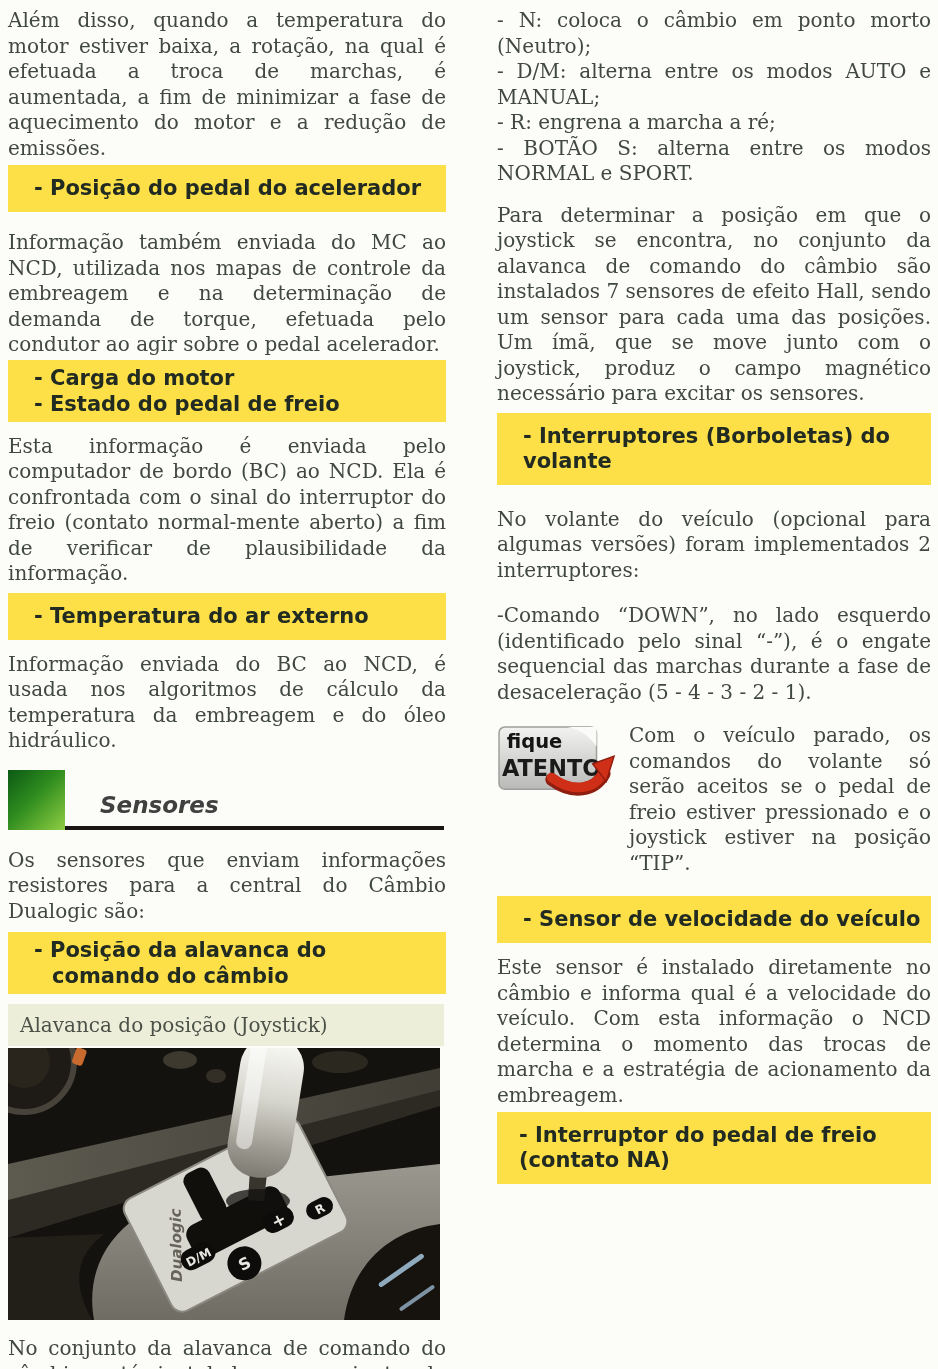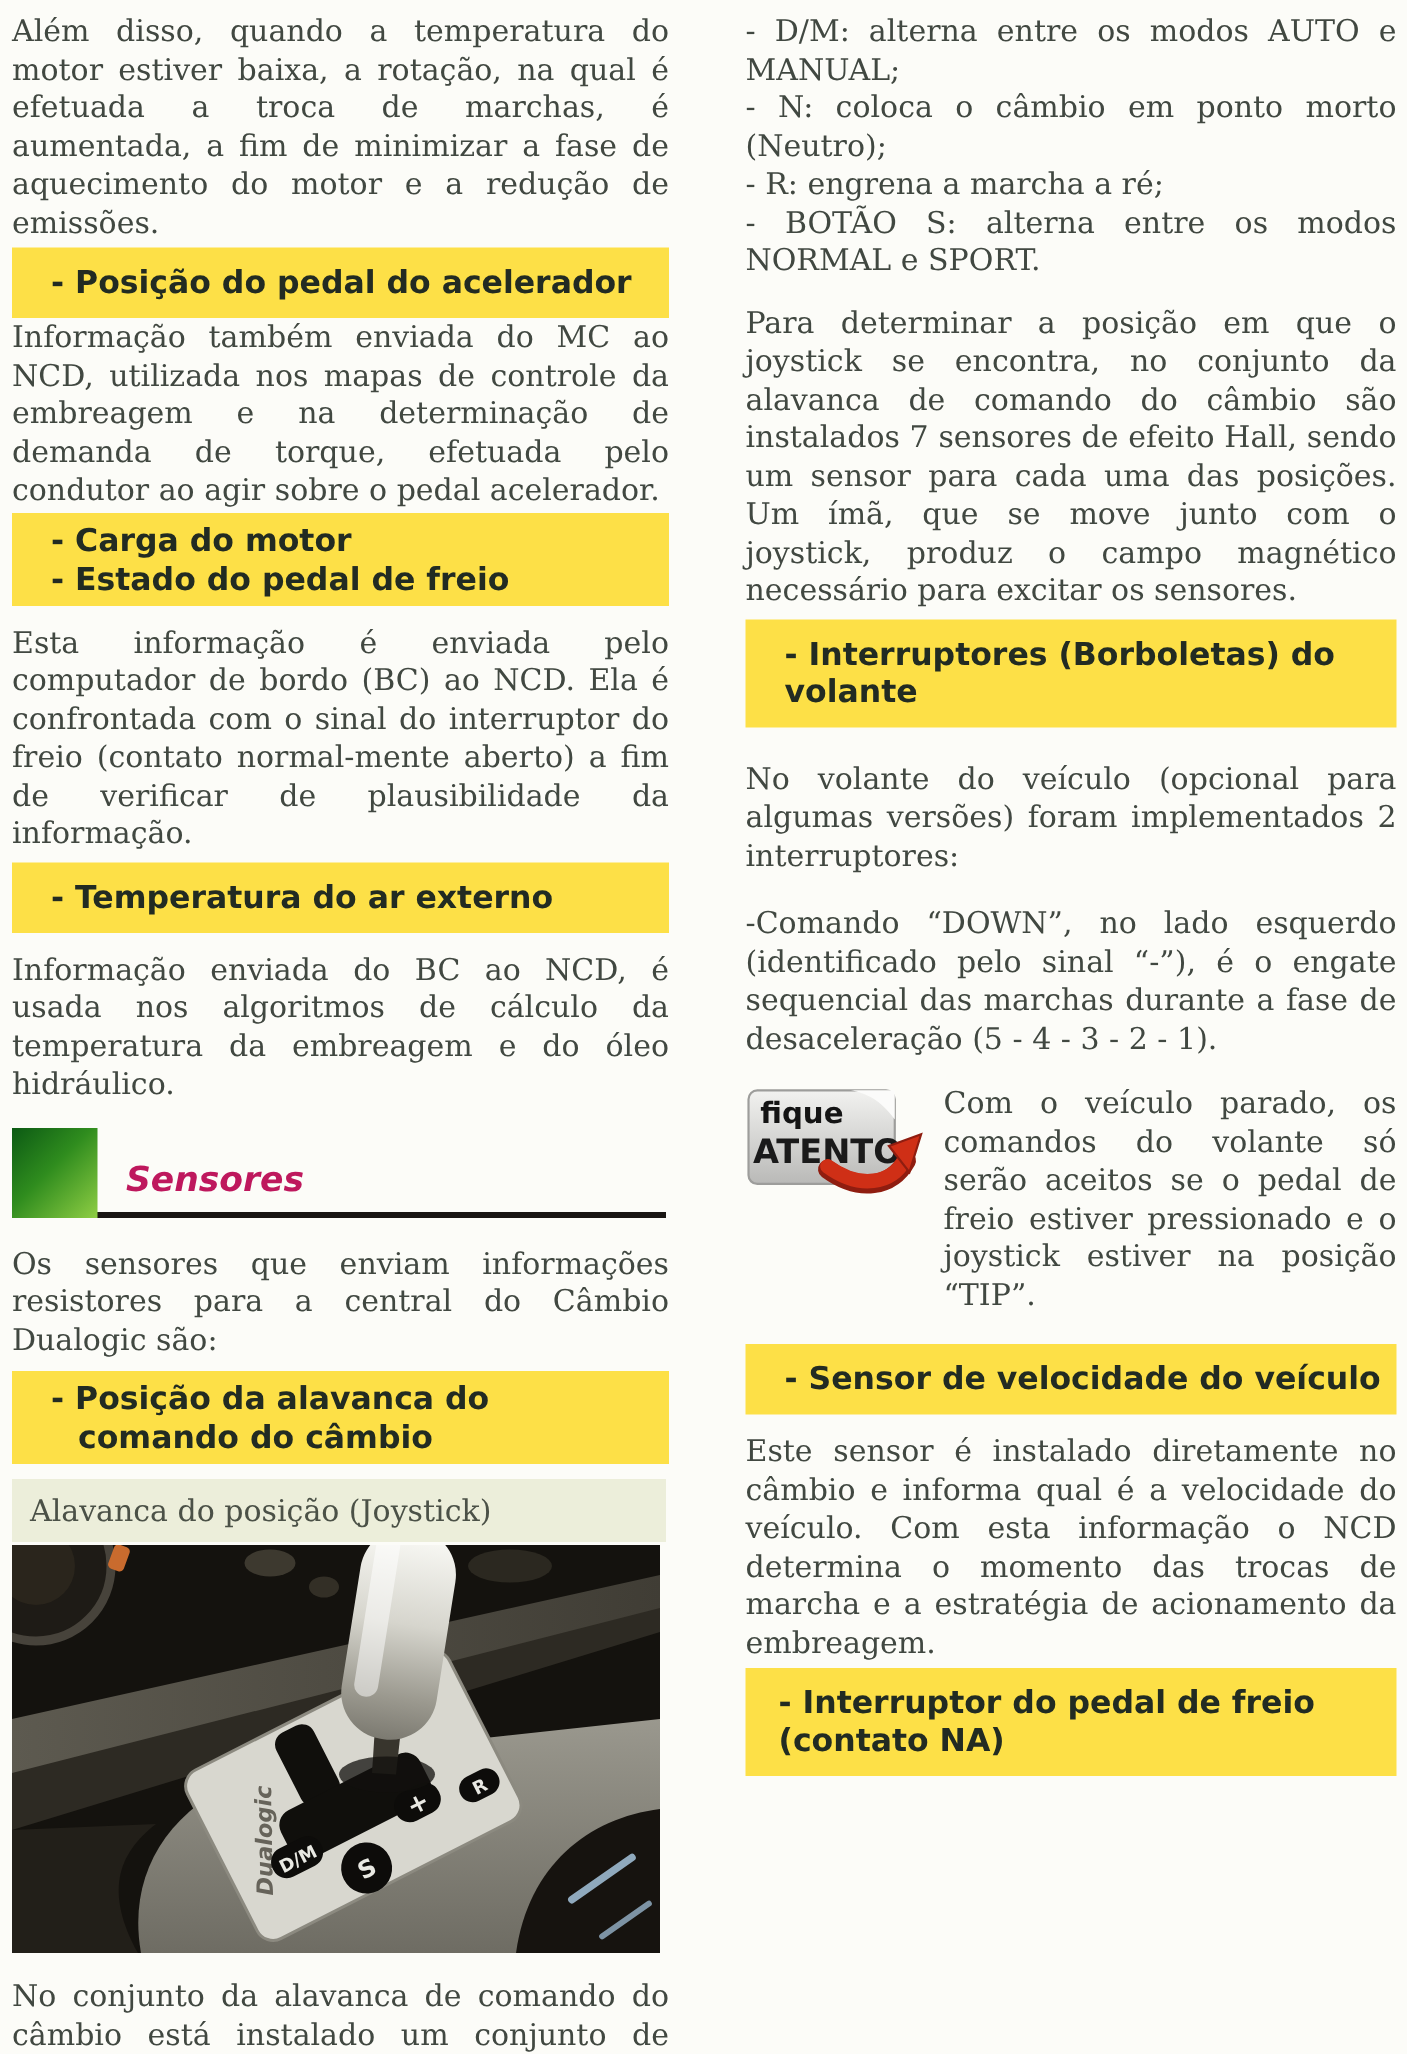--- a/index.html
+++ b/index.html
@@ -29,23 +29,23 @@
   .hbar .hangwrap{display:block;padding-left:18px;text-indent:-18px;}
   .section{
     position:relative;height:58px;margin-right:2px;
     border-bottom:4px solid #191613;
   }
   .section .sq{
     position:absolute;left:0;bottom:-4px;width:57px;height:60px;
     background:linear-gradient(135deg,#0c5a14 0%,#2f8c1e 45%,#8fce44 100%);
   }
   .section .title{
-    position:absolute;left:76px;bottom:8px;
+    position:absolute;left:92px;bottom:8px;
     font-family:"DejaVu Sans", sans-serif;
-    font-weight:bold;font-style:italic;font-size:23px;color:#be185d;
+    font-weight:bold;font-style:italic;font-size:23px;color:#404040;
   }
   .caption{
     background:#eceeda;
     font-size:20px;line-height:24px;color:#4b5147;
     padding:9px 6px 9px 12px;
     margin-right:2px;
   }
   .photo{display:block;width:432px;height:272px;}
   .notewrap{display:flex;align-items:flex-start;gap:10px;}
   .notewrap .badge{flex:0 0 122px;}
@@ -54,21 +54,21 @@
 </head>
 <body>
 
 <div class="page">
 
   <div class="col col-left">
     <p class="body" style="margin-top:8px">Além disso, quando a temperatura do motor estiver baixa, a rotação, na qual é efetuada a troca de marchas, é aumentada, a fim de minimizar a fase de aquecimento do motor e a redução de emissões.</p>
 
     <div class="hbar" style="margin-top:4px">- Posição do pedal do acelerador</div>
 
-    <p class="body" style="">Informação também enviada do MC ao NCD, utilizada nos mapas de controle da embreagem e na determinação de demanda de torque, efetuada pelo condutor ao agir sobre o pedal acelerador.</p>
+    <p class="body" style="margin-top:18px">Informação também enviada do MC ao NCD, utilizada nos mapas de controle da embreagem e na determinação de demanda de torque, efetuada pelo condutor ao agir sobre o pedal acelerador.</p>
 
     <div class="hbar two" style="margin-top:2px">
       <span style="display:block">- Carga do motor</span>
       <span style="display:block">- Estado do pedal de freio</span>
     </div>
 
     <p class="body" style="margin-top:12px">Esta informação é enviada pelo computador de bordo (BC) ao NCD. Ela é confrontada com o sinal do interruptor do freio (contato normal-mente aberto) a fim de verificar de plausibilidade da informação.</p>
 
     <div class="hbar" style="margin-top:6px">- Temperatura do ar externo</div>
 
@@ -140,22 +140,22 @@
       <rect x="366" y="220" width="54" height="5" rx="2.5" fill="#8fa9bd" transform="rotate(-35 393 222)"></rect>
       <rect x="388" y="248" width="42" height="4" rx="2" fill="#7d93a4" transform="rotate(-35 409 250)"></rect>
     </svg>
 
     <p class="body" style="margin-top:16px">No conjunto da alavanca de comando do câmbio está instalado um conjunto de resistores e interruptores que informam para o NCD a posição do joystick. Os comandos são:</p>
 
   </div>
 
   <div class="col col-right">
     <div style="margin-top:8px">
+      <p class="body">- N: coloca o câmbio em ponto morto (Neutro);</p>
       <p class="body">- D/M: alterna entre os modos AUTO e MANUAL;</p>
-      <p class="body">- N: coloca o câmbio em ponto morto (Neutro);</p>
       <p class="body">- R: engrena a marcha a ré;</p>
       <p class="body">- BOTÃO S: alterna entre os modos NORMAL e SPORT.</p>
     </div>
 
     <p class="body" style="margin-top:16px">Para determinar a posição em que o joystick se encontra, no conjunto da alavanca de comando do câmbio são instalados 7 sensores de efeito Hall, sendo um sensor para cada uma das posições. Um ímã, que se move junto com o joystick, produz o campo magnético necessário para excitar os sensores.</p>
 
     <div class="hbar" style="margin-top:6px">- Interruptores (Borboletas) do volante</div>
 
     <p class="body" style="margin-top:22px">No volante do veículo (opcional para algumas versões) foram implementados 2 interruptores:</p>
 

